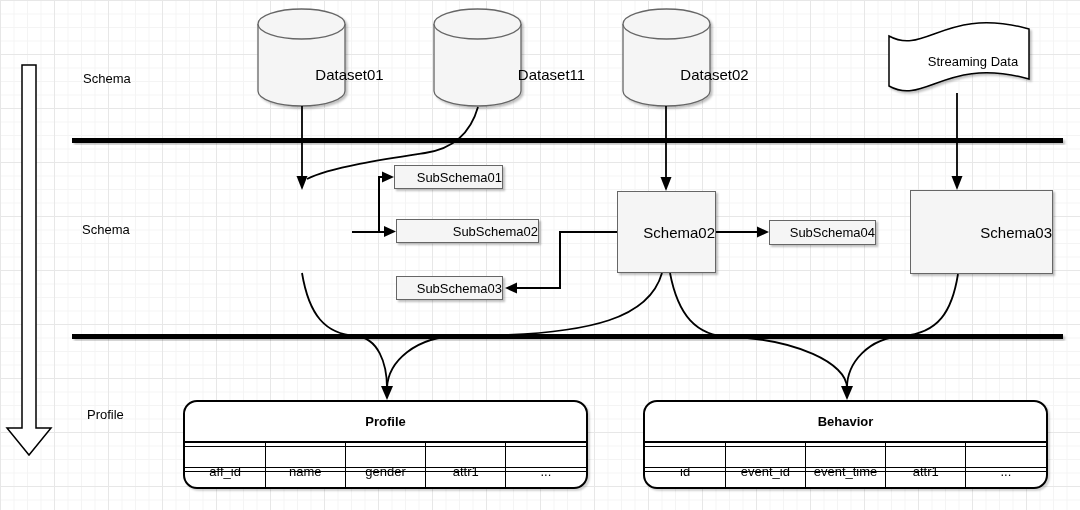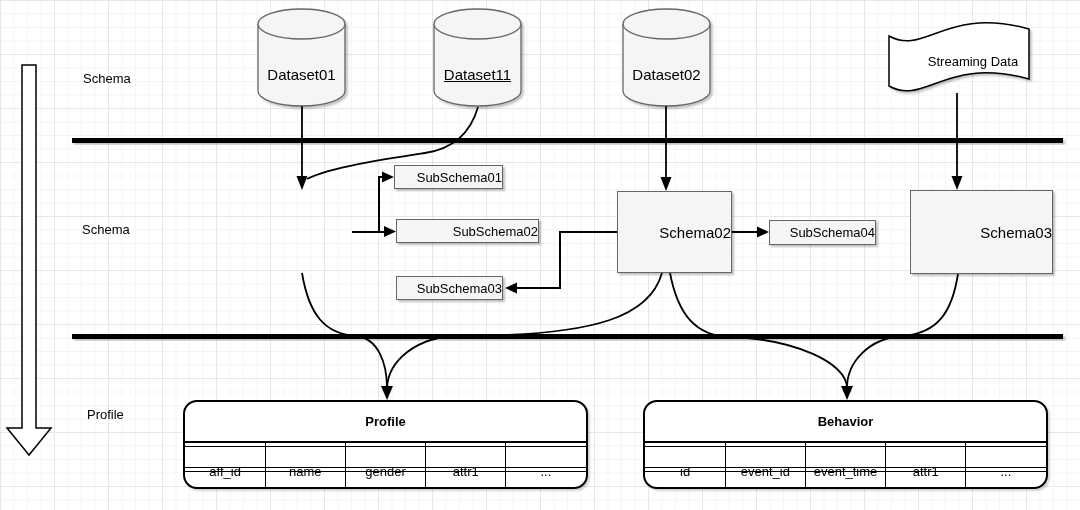--- a/index.html
+++ b/index.html
@@ -10,21 +10,21 @@
     background-image:
       linear-gradient(to right,#e7e7e7 1px,transparent 1px),
       linear-gradient(to bottom,#e7e7e7 1px,transparent 1px),
       linear-gradient(to right,#f4f4f4 1px,transparent 1px),
       linear-gradient(to bottom,#f4f4f4 1px,transparent 1px);
     background-size:54px 54px,54px 54px,13.5px 13.5px,13.5px 13.5px;
   }
   #edge-layer{position:absolute;left:0;top:0;z-index:1;}
   .lane-label{position:absolute;z-index:3;font-size:13px;}
   .shape-label{position:absolute;z-index:3;text-align:center;}
-  .cyl-label{font-size:15px;}
+  .cyl-label{font-size:15px;padding-left:48px;}
   .node{
     position:absolute;z-index:2;background:#f5f5f5;border:1px solid #666;
     box-shadow:2px 2px 2px rgba(0,0,0,0.25);
     display:flex;align-items:center;justify-content:flex-end;
   }
   .schema-box{font-size:15px;}
   .subschema-box{font-size:13px;}
   .dtable{
     position:absolute;z-index:2;background:#fff;border:2px solid #000;
     border-radius:14px;box-shadow:2px 2px 2px rgba(0,0,0,0.18);overflow:hidden;
@@ -127,26 +127,26 @@
       <path d="M958,274 C952,312 938,333 903,336 C868,338 847,363 847,388"></path>
     </g>
     <polygon points="847,400 841,386 853,386" fill="#000"></polygon>
   </svg>
 
   <div class="lane-label" style="left:83px;top:71px;">Schema</div>
   <div class="lane-label" style="left:82px;top:222px;">Schema</div>
   <div class="lane-label" style="left:87px;top:407px;">Profile</div>
 
   <div class="shape-label cyl-label" style="left:258px;top:66px;width:87px;z-index:3;">Dataset01</div>
-  <div class="shape-label cyl-label" style="left:434px;top:66px;width:87px;z-index:3;text-decoration:underline;">Dataset11</div>
+  <div class="shape-label cyl-label" style="left:460px;top:66px;width:87px;z-index:3;">Dataset11</div>
   <div class="shape-label cyl-label" style="left:623px;top:66px;width:87px;z-index:3;">Dataset02</div>
 
   <div class="shape-label" style="left:889px;top:54px;width:168px;font-size:13px;z-index:3;">Streaming Data</div>
 
-  <div class="node schema-box" style="left:617px;top:191px;width:97px;height:80px;padding-left:16px;">
+  <div class="node schema-box" style="left:617px;top:191px;width:97px;height:80px;">
     <span>Schema02</span>
   </div>
   <div class="node schema-box" style="left:910px;top:190px;width:97px;height:82px;padding-left:44px;">
     <span>Schema03</span>
   </div>
 
   <div class="node subschema-box" style="left:394px;top:165px;width:107px;height:22px;">
     <span>SubSchema01</span>
   </div>
   <div class="node subschema-box" style="left:396px;top:219px;width:105px;height:22px;padding-left:36px;">

